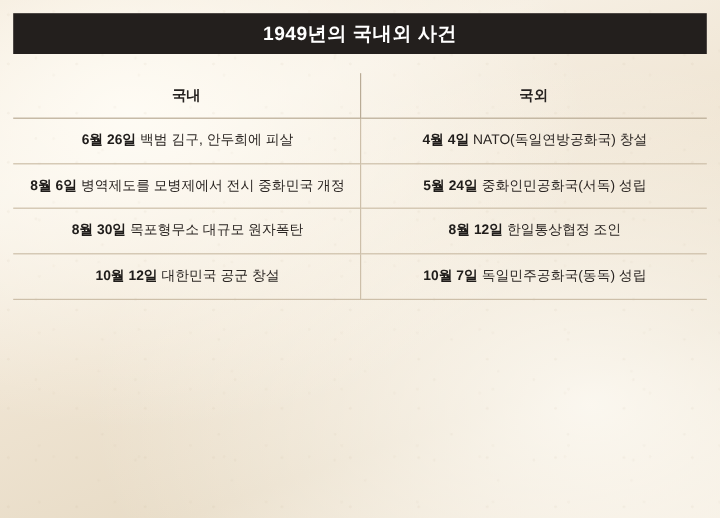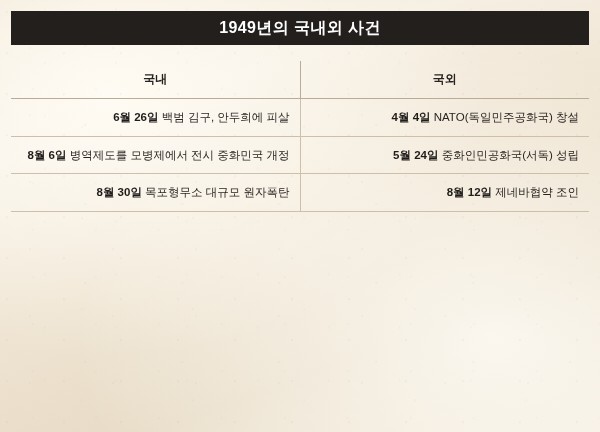--- a/index.html
+++ b/index.html
@@ -74,21 +74,21 @@
   table.events th.col-left {
     border-right: 1px solid #b9ab95;
   }
   table.events td {
     font-size: 11.5px;
     color: #2a2522;
     padding: 10px 10px 10px 12px;
     vertical-align: middle;
     border-bottom: 1px solid #cdbfa9;
     line-height: 1.45;
-    text-align: right;
+    text-align: center;
   }
   table.events td.col-left {
     border-right: 1px solid #cdbfa9;
   }
   table.events tr.last td {
     border-bottom: none;
   }
   .date {
     font-weight: bold;
     color: #1f1c1a;
@@ -119,38 +119,48 @@
       </tr>
     </thead>
     <tbody>
       <tr>
         <td class="col-left">
           <span class="date">6월 26일</span>
           <span class="cell-text">백범 김구, 안두희에 피살</span>
         </td>
         <td>
           <span class="date">4월 4일</span>
-          <span class="cell-text">NATO(독일민주공화국) 창설</span>
+          <span class="cell-text">NATO(독일연방공화국) 창설</span>
         </td>
       </tr>
       <tr>
         <td class="col-left">
           <span class="date">8월 6일</span>
           <span class="cell-text">병역제도를 모병제에서 전시 중화민국 개정</span>
         </td>
         <td>
           <span class="date">5월 24일</span>
           <span class="cell-text">중화인민공화국(서독) 성립</span>
         </td>
       </tr>
       <tr>
         <td class="col-left">
           <span class="date">8월 30일</span>
           <span class="cell-text">목포형무소 대규모 원자폭탄</span>
         </td>
         <td>
           <span class="date">8월 12일</span>
-          <span class="cell-text">제네바협약 조인</span>
+          <span class="cell-text">한일통상협정 조인</span>
+        </td>
+      </tr>
+      <tr>
+        <td class="col-left">
+          <span class="date">10월 12일</span>
+          <span class="cell-text">대한민국 공군 창설</span>
+        </td>
+        <td>
+          <span class="date">10월 7일</span>
+          <span class="cell-text">독일민주공화국(동독) 성립</span>
         </td>
       </tr>
     </tbody>
   </table>
 </div>
 
 </body></html>

